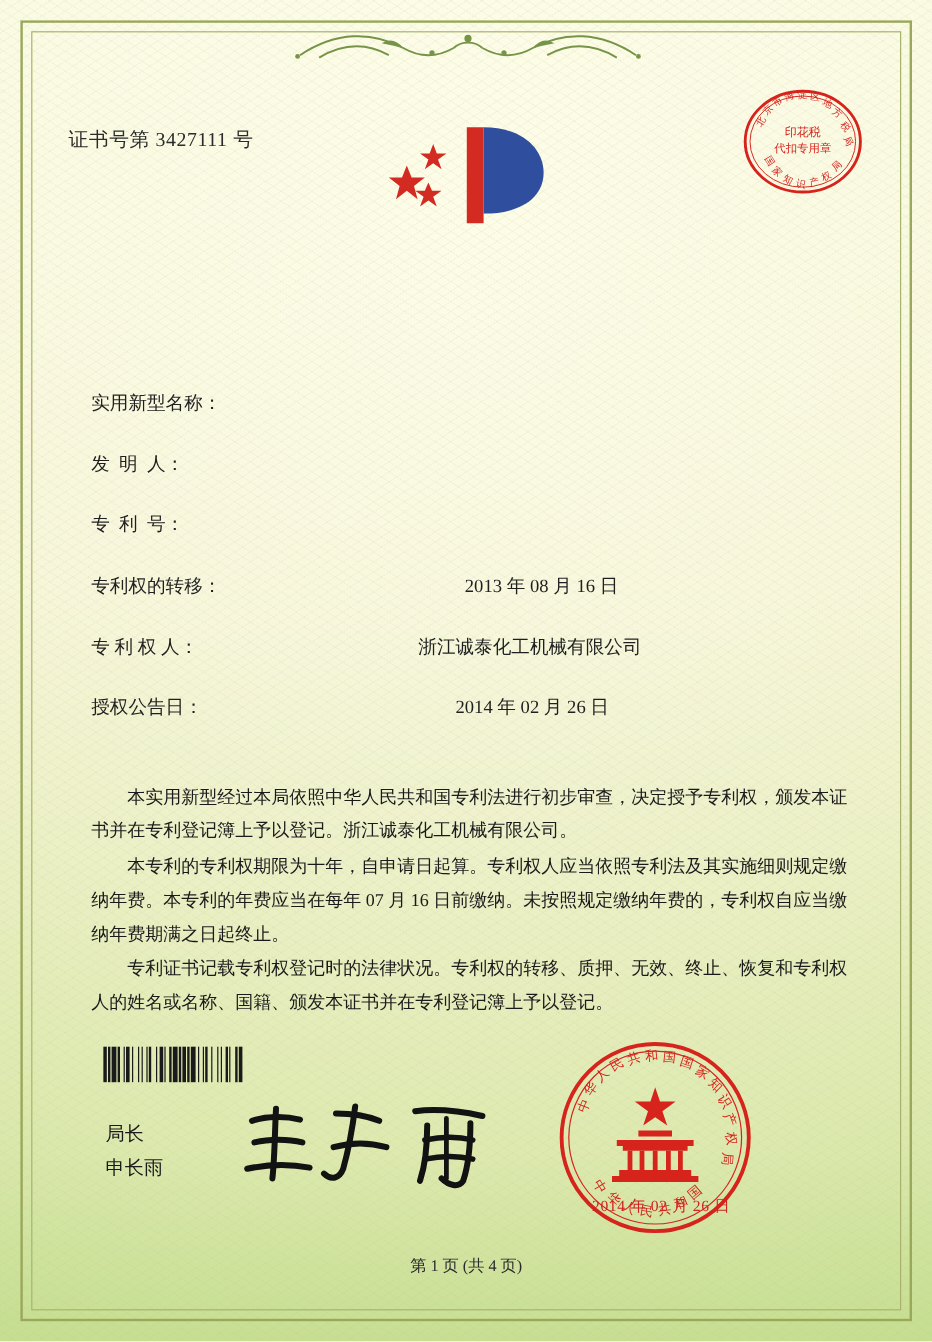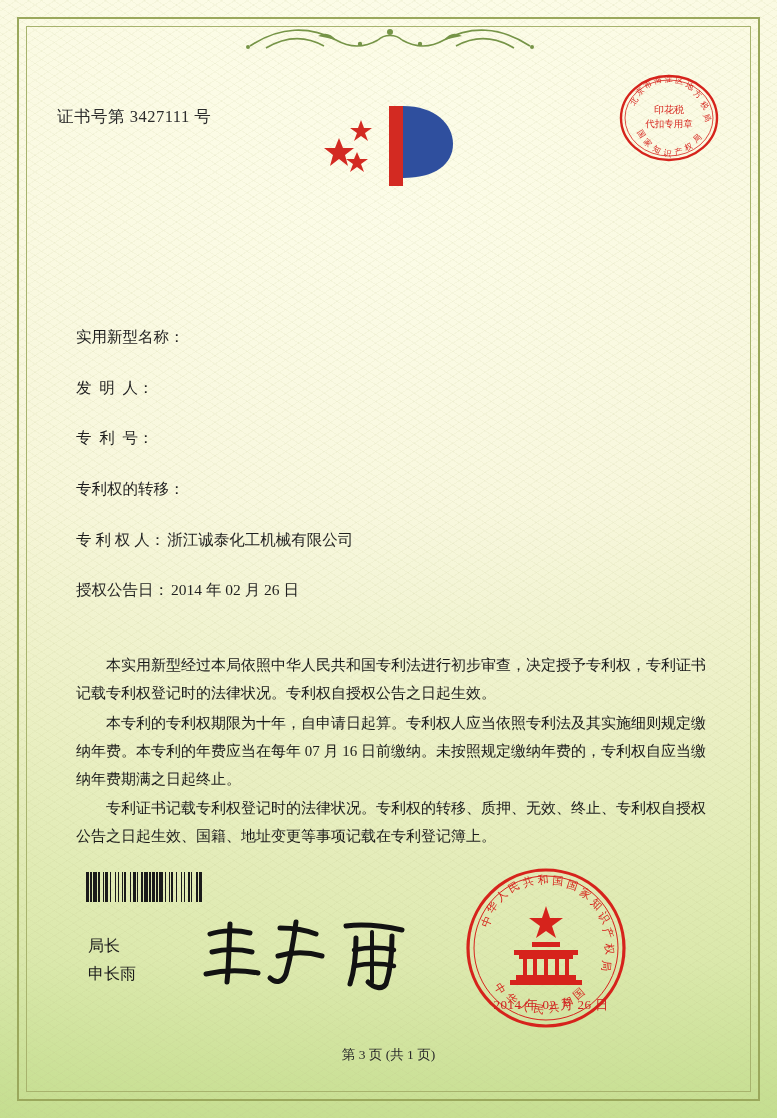--- a/index.html
+++ b/index.html
@@ -96,20 +96,21 @@
     letter-spacing: 5px;
     color: #1d1d1d;
     font-family: "DejaVu Sans", "Liberation Sans", sans-serif;
   }
 
   
   .fields {
     position: absolute;
     left: 76px; top: 326px;
     width: 640px;
+    text-align: center;
   }
   .field-row {
     display: flex;
     align-items: baseline;
     margin-bottom: 29px;
     font-size: 15.5px;
     color: #1f1f1f;
     line-height: 1.4;
   }
   .field-label {
@@ -273,35 +274,36 @@
       <span class="field-label">实用新型名称：</span>
     </div>
     <div class="field-row">
       <span class="field-label">发  明  人：</span>
     </div>
     <div class="field-row">
       <span class="field-label">专  利  号：</span>
     </div>
     <div class="field-row">
       <span class="field-label">专利权的转移：</span>
+      <span class="field-value">2013 年 08 月 16 日</span>
     </div>
     <div class="field-row">
       <span class="field-label">专 利 权 人：</span>
       <span class="field-value">浙江诚泰化工机械有限公司</span>
     </div>
     <div class="field-row">
       <span class="field-label">授权公告日：</span>
       <span class="field-value">2014 年 02 月 26 日</span>
     </div>
   </div>
 
   <div class="paragraphs">
-    <p>本实用新型经过本局依照中华人民共和国专利法进行初步审查，决定授予专利权，专利证书记载专利权登记时的法律状况。专利权自授权公告之日起生效。</p>
+    <p>本实用新型经过本局依照中华人民共和国专利法进行初步审查，决定授予专利权，颁发本证书并在专利登记簿上予以登记。浙江诚泰化工机械有限公司。</p>
     <p>本专利的专利权期限为十年，自申请日起算。专利权人应当依照专利法及其实施细则规定缴纳年费。本专利的年费应当在每年 07 月 16 日前缴纳。未按照规定缴纳年费的，专利权自应当缴纳年费期满之日起终止。</p>
-    <p>专利证书记载专利权登记时的法律状况。专利权的转移、质押、无效、终止、专利权自授权公告之日起生效、国籍、地址变更等事项记载在专利登记簿上。</p>
+    <p>专利证书记载专利权登记时的法律状况。专利权的转移、质押、无效、终止、恢复和专利权人的姓名或名称、国籍、颁发本证书并在专利登记簿上予以登记。</p>
   </div>
 
   <div class="barcode">
       <i style="width: 3px;"></i>
       <i style="width: 1px; background: transparent;"></i>
       <i style="width: 2px;"></i>
       <i style="width: 1px; background: transparent;"></i>
       <i style="width: 4px;"></i>
       <i style="width: 1px; background: transparent;"></i>
       <i style="width: 2px;"></i>
@@ -418,14 +420,14 @@
         <text x="54" y="141" transform="rotate(26 54 141)">人</text>
         <text x="69" y="146" transform="rotate(10 69 146)">民</text>
         <text x="85" y="146" transform="rotate(-8 85 146)">共</text>
         <text x="100" y="142" transform="rotate(-24 100 142)">和</text>
         <text x="113" y="134" transform="rotate(-40 113 134)">国</text>
       </g>
     </svg>
   </div>
   <div class="seal-date">2014 年 02 月 26 日</div>
 
-  <div class="footer">第 3 页 (共 1 页)</div>
+  <div class="footer">第 1 页 (共 4 页)</div>
 </div>
 
 </body></html>

